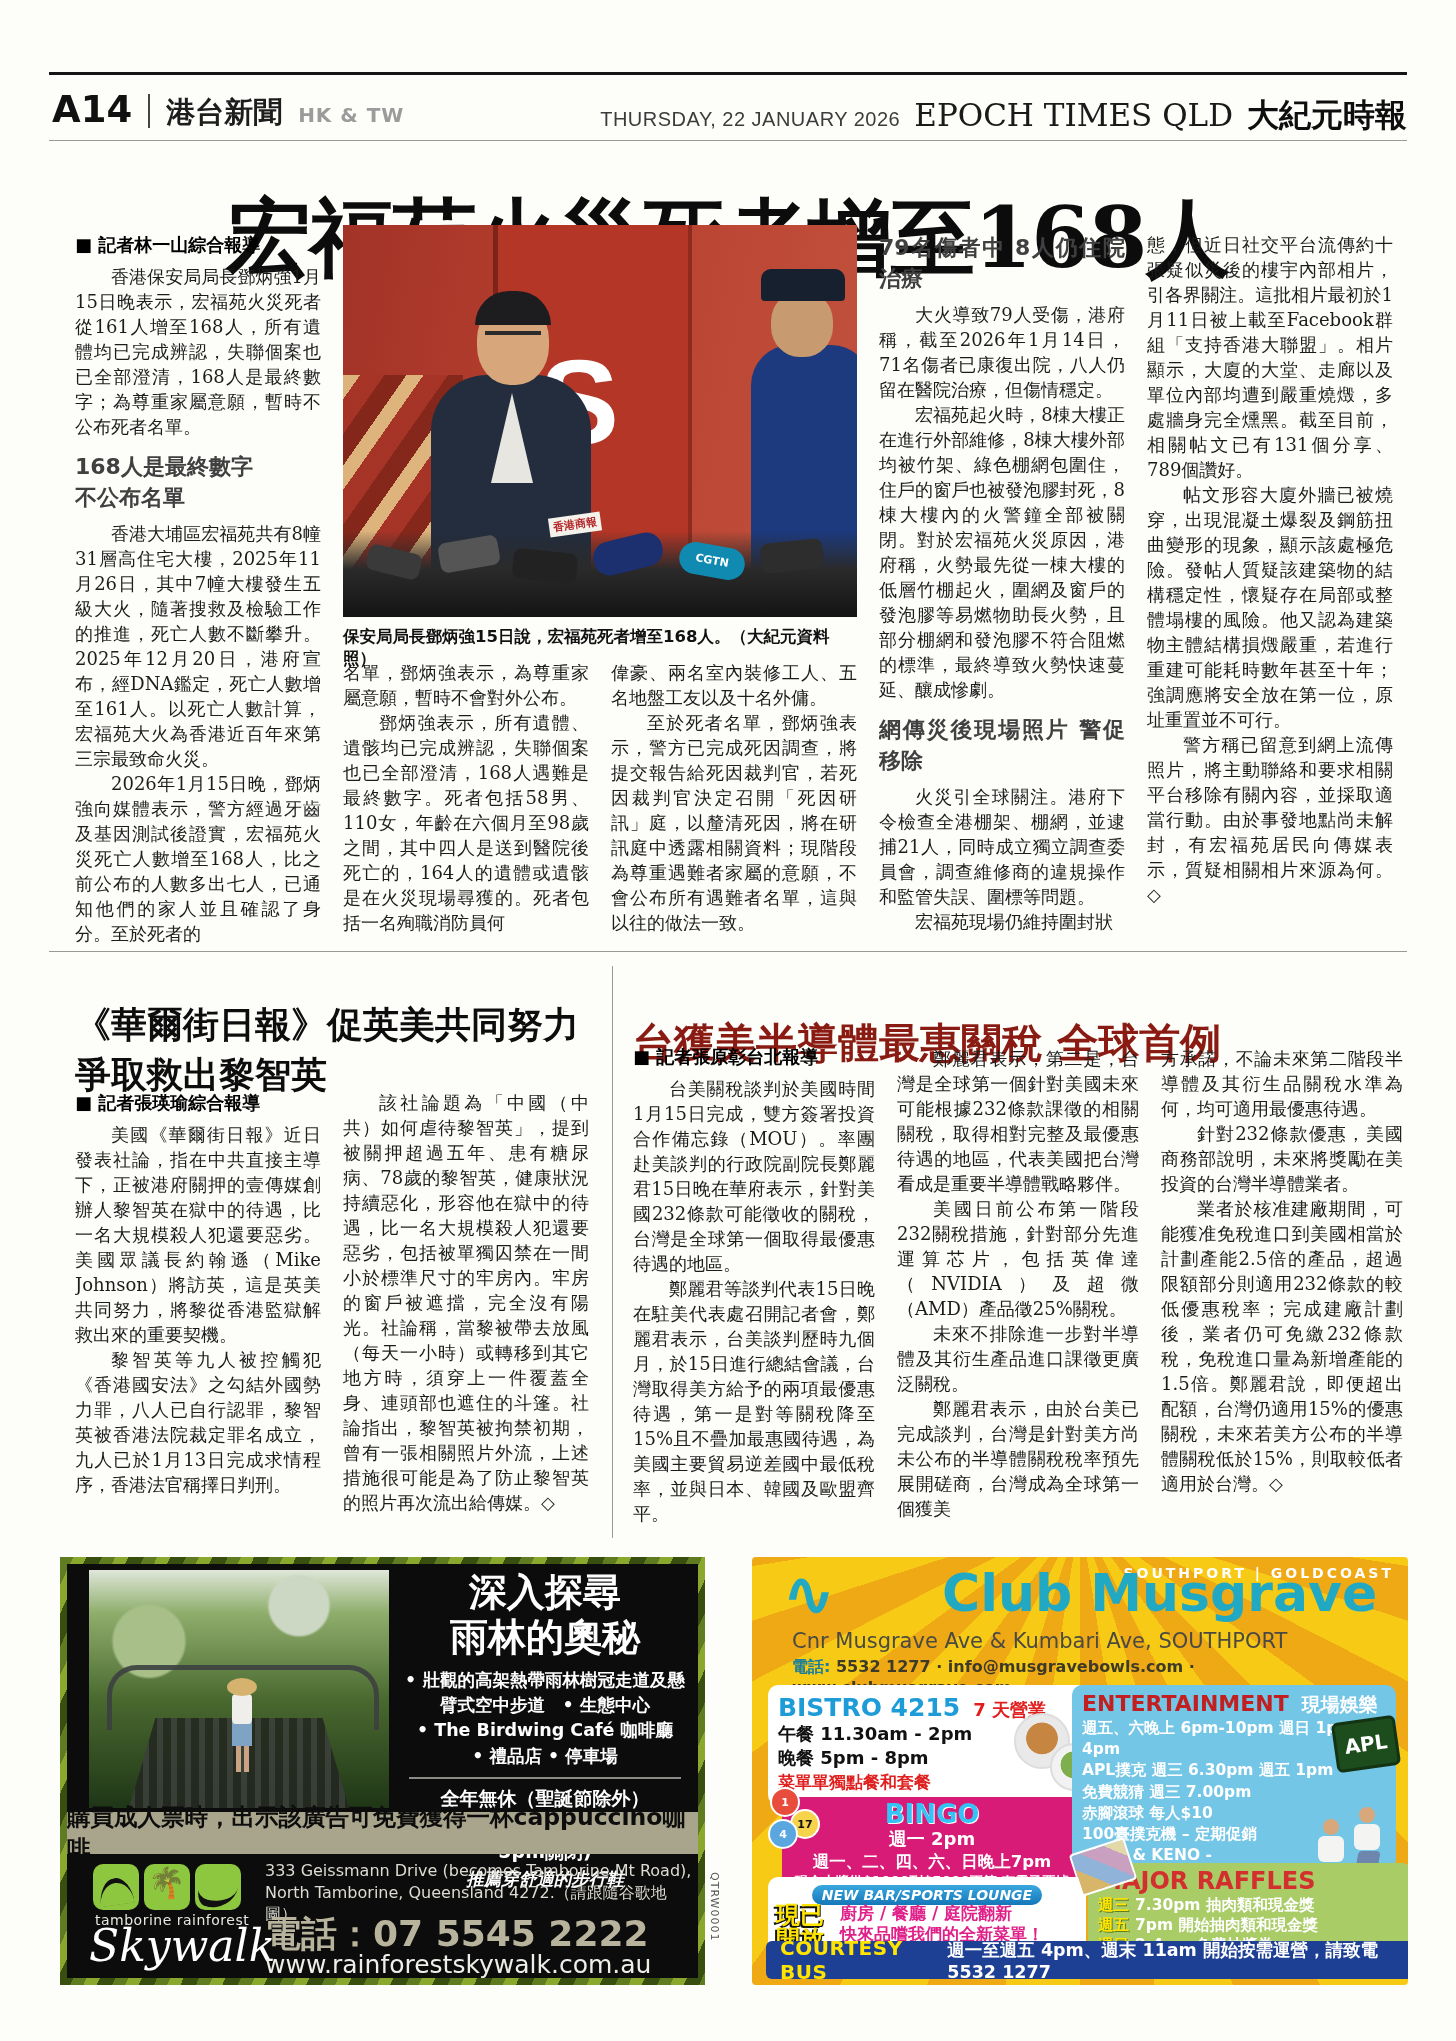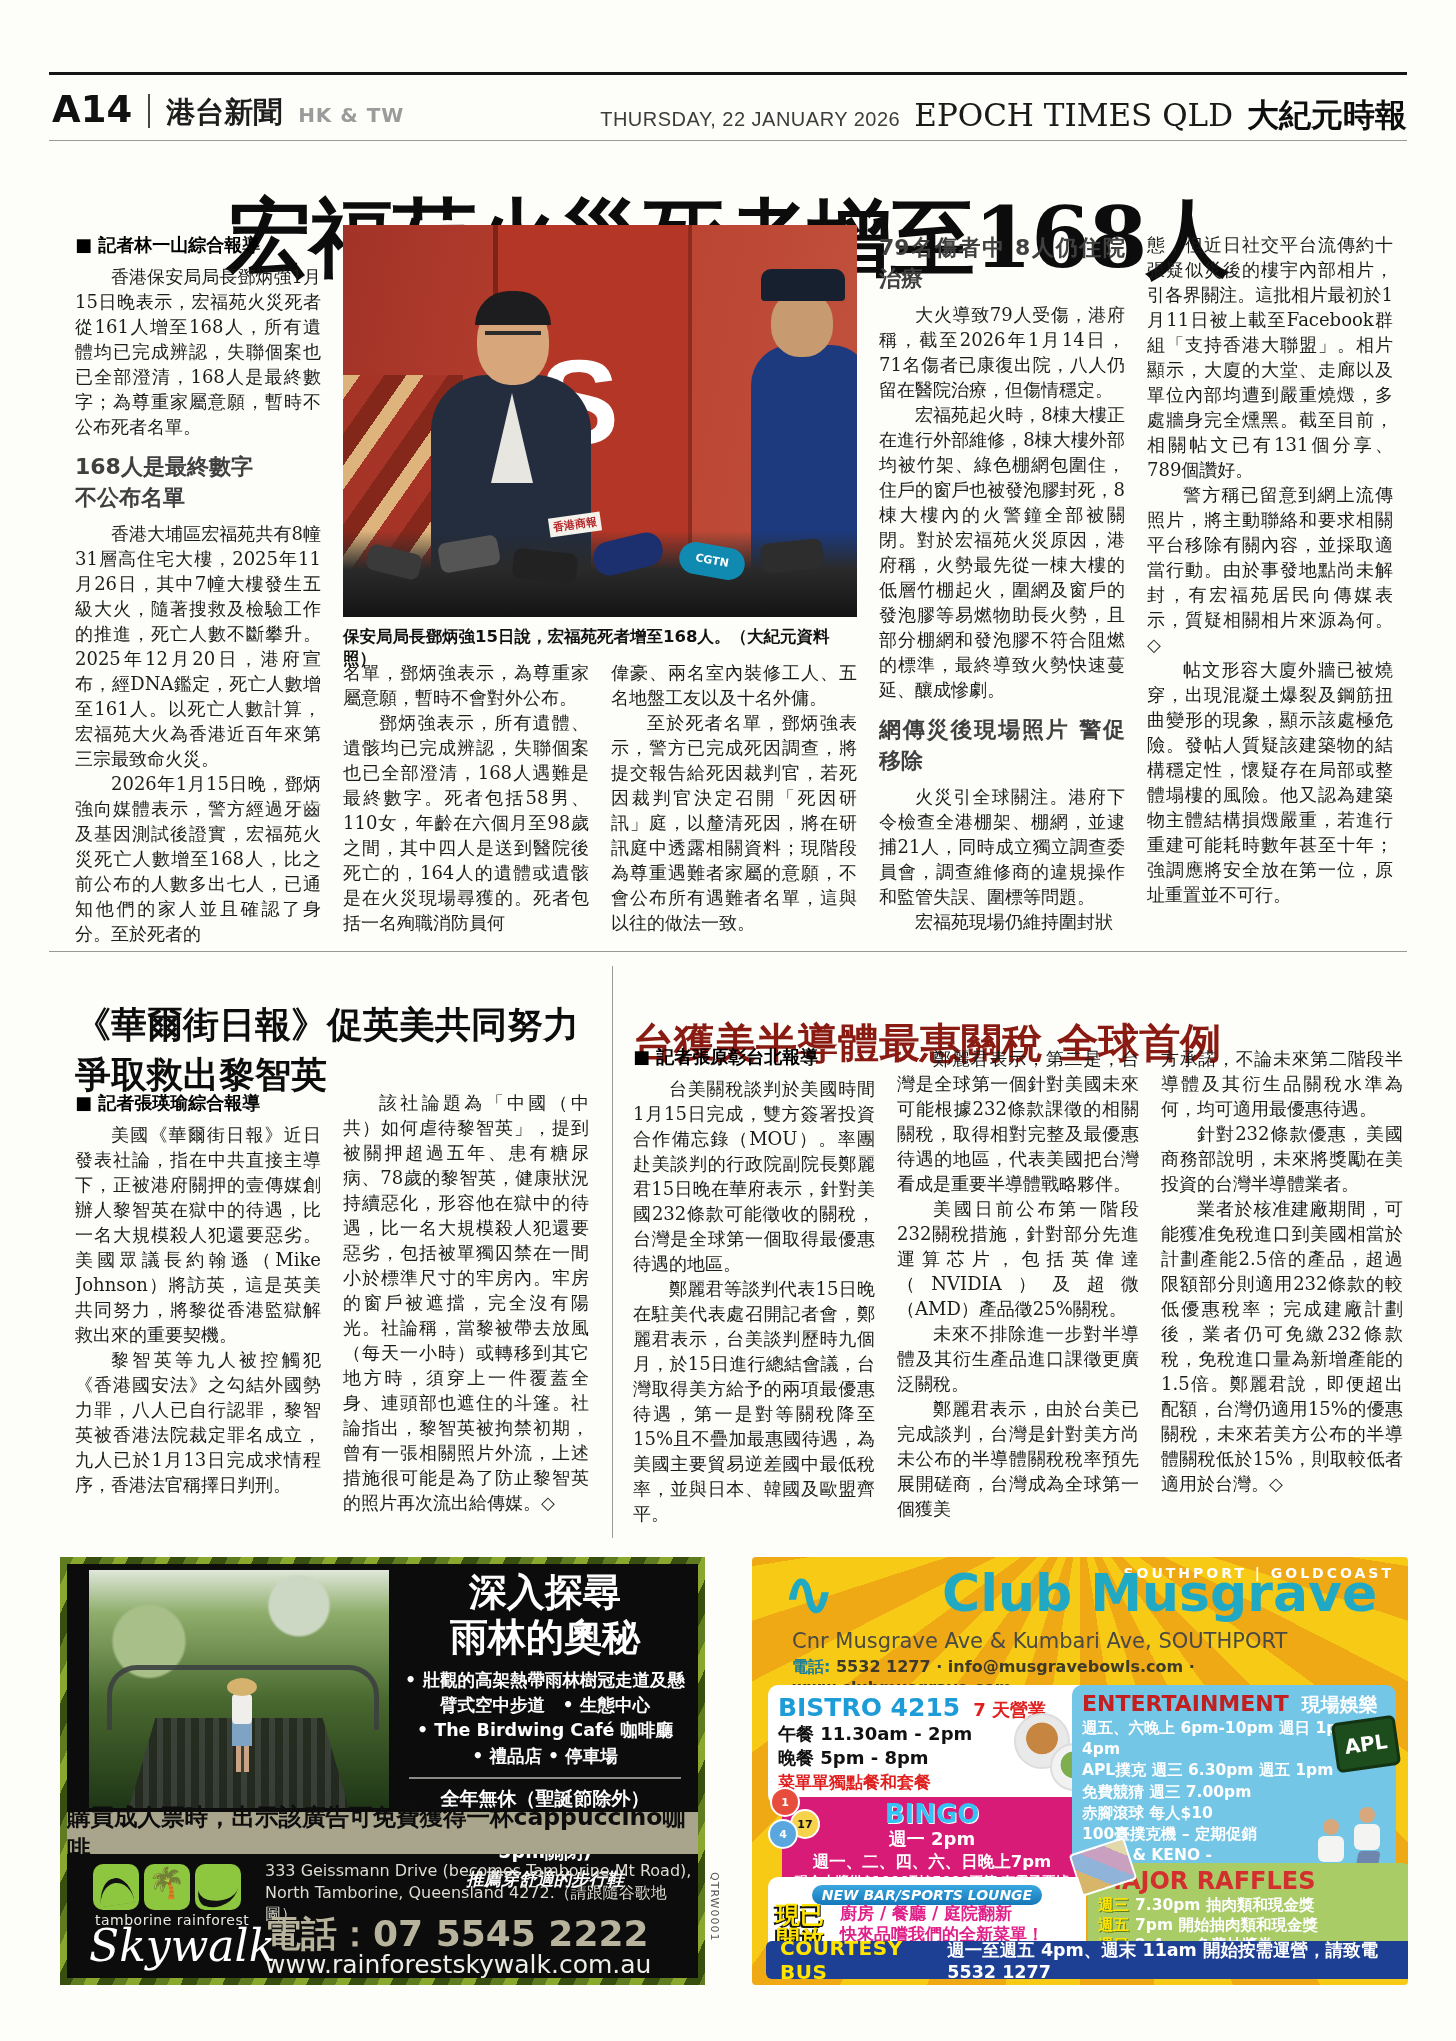--- a/index.html
+++ b/index.html
@@ -210,22 +210,22 @@
     <h3 class="subhead first">79名傷者中 8人仍住院治療</h3>
     <p>大火導致79人受傷，港府稱，截至2026年1月14日，71名傷者已康復出院，八人仍留在醫院治療，但傷情穩定。</p>
     <p>宏福苑起火時，8棟大樓正在進行外部維修，8棟大樓外部均被竹架、綠色棚網包圍住，住戶的窗戶也被發泡膠封死，8棟大樓內的火警鐘全部被關閉。對於宏福苑火災原因，港府稱，火勢最先從一棟大樓的低層竹棚起火，圍網及窗戶的發泡膠等易燃物助長火勢，且部分棚網和發泡膠不符合阻燃的標準，最終導致火勢快速蔓延、釀成慘劇。</p>
     <h3 class="subhead">網傳災後現場照片 警促移除</h3>
     <p>火災引全球關注。港府下令檢查全港棚架、棚網，並逮捕21人，同時成立獨立調查委員會，調查維修商的違規操作和監管失誤、圍標等問題。</p>
     <p>宏福苑現場仍維持圍封狀</p>
   </div>
 
   <div class="col" style="left:1147px;top:232px;width:246px;height:714px">
     <p class="cont">態，但近日社交平台流傳約十張疑似災後的樓宇內部相片，引各界關注。這批相片最初於1月11日被上載至Facebook群組「支持香港大聯盟」。相片顯示，大廈的大堂、走廊以及單位內部均遭到嚴重燒燬，多處牆身完全燻黑。截至目前，相關帖文已有131個分享、789個讚好。</p>
+    <p>帖文形容大廈外牆已被燒穿，出現混凝土爆裂及鋼筋扭曲變形的現象，顯示該處極危險。發帖人質疑該建築物的結構穩定性，懷疑存在局部或整體塌樓的風險。他又認為建築物主體結構損燬嚴重，若進行重建可能耗時數年甚至十年；強調應將安全放在第一位，原址重置並不可行。</p>
     <p>警方稱已留意到網上流傳照片，將主動聯絡和要求相關平台移除有關內容，並採取適當行動。由於事發地點尚未解封，有宏福苑居民向傳媒表示，質疑相關相片來源為何。◇</p>
-    <p>帖文形容大廈外牆已被燒穿，出現混凝土爆裂及鋼筋扭曲變形的現象，顯示該處極危險。發帖人質疑該建築物的結構穩定性，懷疑存在局部或整體塌樓的風險。他又認為建築物主體結構損燬嚴重，若進行重建可能耗時數年甚至十年；強調應將安全放在第一位，原址重置並不可行。</p>
   </div>
 
   <div class="abs rule-mid"></div>
   <div class="abs vrule"></div>
 
   <h2 class="abs headline2 sans pre">《華爾街日報》促英美共同努力
 爭取救出黎智英</h2>
   <div class="col" style="left:75px;top:1090px;width:246px;height:30px">
     <p class="byline">■ 記者張瑛瑜綜合報導</p>
   </div>

